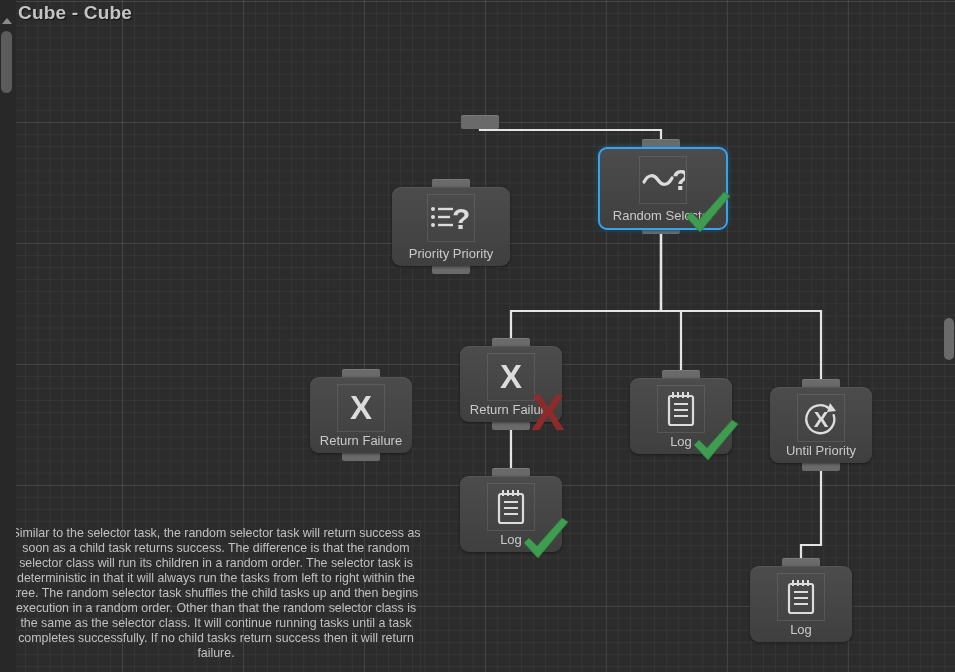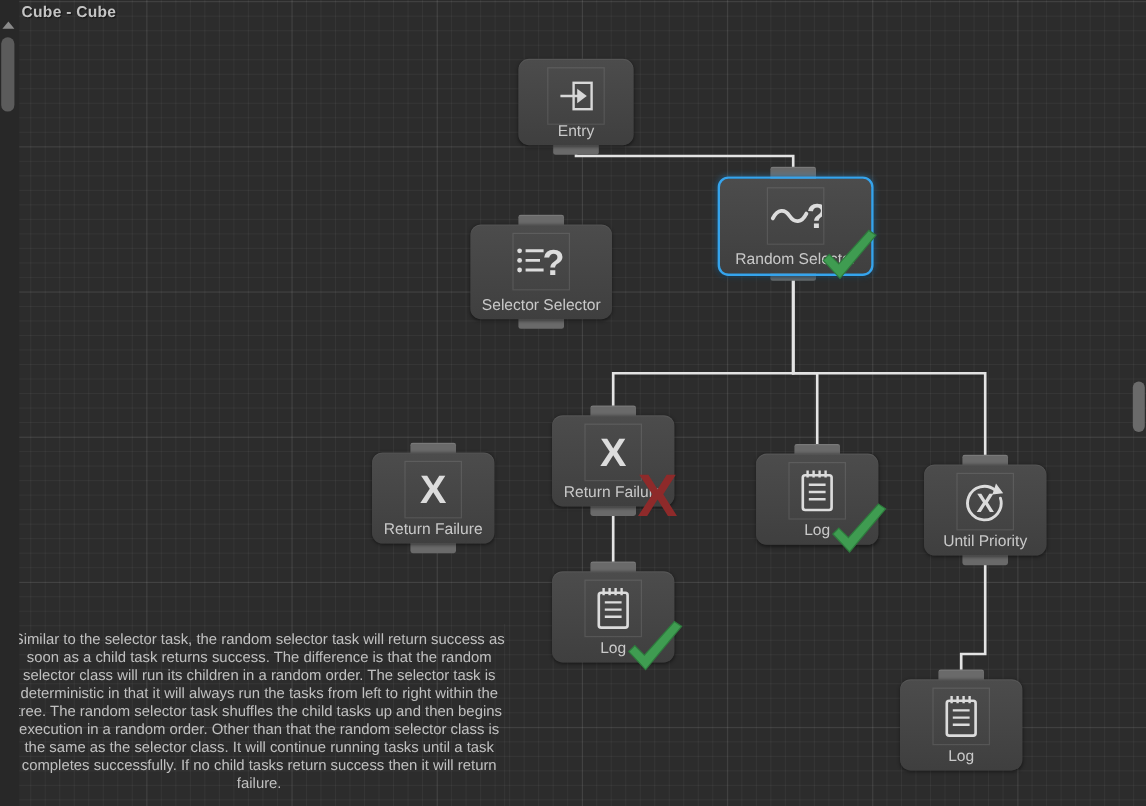--- a/index.html
+++ b/index.html
@@ -77,21 +77,21 @@
     border-radius: 5px;
     background: #6a6a6a;
     z-index: 40;
   }
 
   
   #page-title {
     position: absolute;
     left: 18px;
     top: 2px;
-    font-size: 13px;
+    font-size: 19px;
     font-weight: bold;
     color: #c4c4c4;
     letter-spacing: 0.2px;
     z-index: 30;
     text-shadow: 1px 1px 1px rgba(0,0,0,0.6);
   }
 
   
   #edges {
     position: absolute;
@@ -212,30 +212,20 @@
       <path class="edge" d="M 661 232 L 661 311 L 511 311 L 511 342"></path>
       <path class="edge" d="M 661 232 L 661 311 L 681 311 L 681 374"></path>
       <path class="edge" d="M 661 232 L 661 311 L 821 311 L 821 383"></path>
       <path class="edge" d="M 511 424 L 511 473"></path>
       <path class="edge" d="M 821 465 L 821 545 L 801 545 L 801 563"></path>
     </svg>
 
   <div id="nodes">
       <div class="node" style="left: 432px; top: 41px; width: 96px; height: 88px;">
         <div class="node-tab bottom"></div>
-        <div class="node-body">
-      <div class="node-icon-frame">
-        <svg width="36" height="36" viewBox="0 0 36 36">
-      <rect x="16" y="7" width="15" height="22" fill="none" stroke="#d8d8d8" stroke-width="2"></rect>
-      <line x1="5" y1="18" x2="24" y2="18" stroke="#d8d8d8" stroke-width="2"></line>
-      <polygon points="19,12 27,18 19,24" fill="#d8d8d8"></polygon>
-    </svg>
-      </div>
-      <div class="node-label">Entry</div>
-    </div>
       </div>
       <div class="node selected" style="left: 598px; top: 139px; width: 126px; height: 95px;">
         <div class="node-tab top"></div>
         <div class="node-tab bottom"></div>
         <div class="node-body">
       <div class="node-icon-frame">
         <svg width="44" height="36" viewBox="0 0 44 36">
       <path d="M3 20 C7 12, 13 12, 17 18 C21 24, 27 24, 31 16" fill="none" stroke="#dcdcdc" stroke-width="3.2" stroke-linecap="round"></path>
       <text x="31" y="28" font-family="Liberation Sans, sans-serif" font-size="29" font-weight="bold" fill="#dcdcdc">?</text>
     </svg>
@@ -256,21 +246,21 @@
         <svg width="44" height="36" viewBox="0 0 44 36">
       <circle cx="4" cy="9" r="2" fill="#dcdcdc"></circle>
       <circle cx="4" cy="17" r="2" fill="#dcdcdc"></circle>
       <circle cx="4" cy="25" r="2" fill="#dcdcdc"></circle>
       <line x1="9" y1="9" x2="24" y2="9" stroke="#dcdcdc" stroke-width="2.4"></line>
       <line x1="9" y1="17" x2="21" y2="17" stroke="#dcdcdc" stroke-width="2.4"></line>
       <line x1="9" y1="25" x2="24" y2="25" stroke="#dcdcdc" stroke-width="2.4"></line>
       <text x="23" y="29" font-family="Liberation Sans, sans-serif" font-size="30" font-weight="bold" fill="#dcdcdc">?</text>
     </svg>
       </div>
-      <div class="node-label">Selector Selector</div>
+      <div class="node-label">Priority Priority</div>
     </div>
       </div>
       <div class="node" style="left: 310px; top: 369px; width: 102px; height: 92px;">
         <div class="node-tab top"></div>
         <div class="node-tab bottom"></div>
         <div class="node-body">
       <div class="node-icon-frame">
         <svg width="34" height="34" viewBox="0 0 34 34">
       <text x="17" y="28" text-anchor="middle" font-family="Liberation Sans, sans-serif" font-size="33" font-weight="bold" fill="#dcdcdc">X</text>
     </svg>

